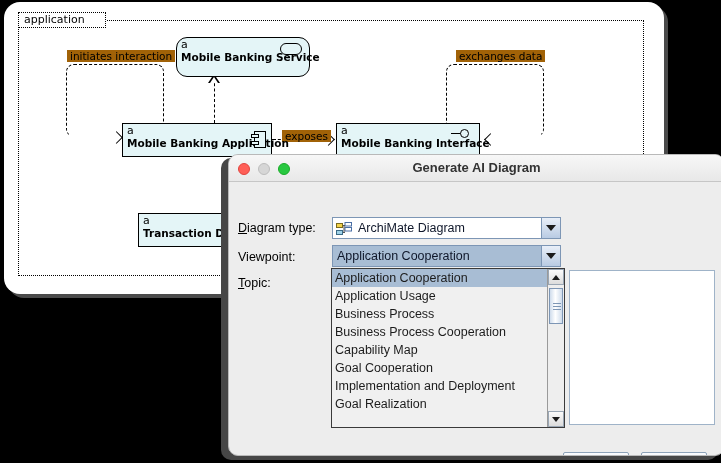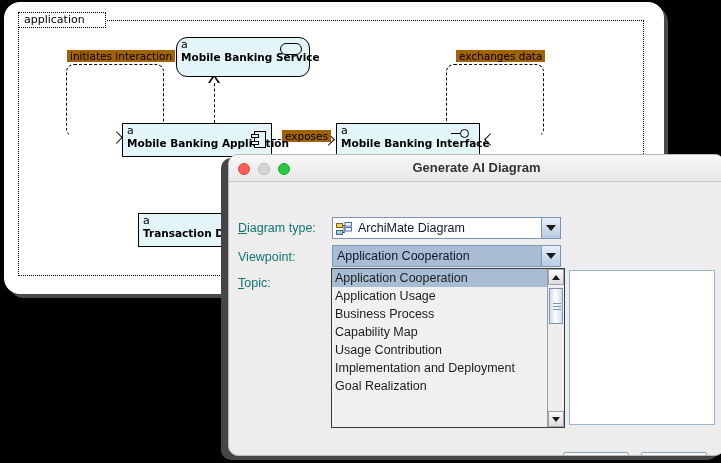--- a/index.html
+++ b/index.html
@@ -144,21 +144,21 @@
   .tl-green { left: 49px; background: #28c840; border: 1px solid #1aab29; }
   .dlg-title {
     position: absolute; left: 0; right: 0; top: 5px; text-align: center;
     font-size: 13px; font-weight: bold; color: #333;
     font-family: "Liberation Sans", sans-serif;
   }
 
   .dlg-body { position: relative; height: 275px; }
 
   .frm-label {
-    position: absolute; font-size: 12.5px; color: #0f766e;
+    position: absolute; font-size: 12.5px; color: #000000;
     font-family: "Liberation Sans", sans-serif;
   }
   .frm-label u { text-decoration: underline; }
   .lb-type { left: 9px; top: 39px; }
   .lb-view { left: 9px; top: 68px; }
   .lb-topic { left: 9px; top: 94px; }
 
   
   .combo {
     position: absolute; height: 22px;
@@ -329,22 +329,23 @@
 
       <div class="frm-label lb-topic"><u>T</u>opic:</div>
 
       <div class="topic-area"></div>
 
       <div class="dd-popup">
         <div class="dd-list">
           <div class="dd-item sel">Application Cooperation</div>
           <div class="dd-item">Application Usage</div>
           <div class="dd-item">Business Process</div>
+          <div class="dd-item">Business Process Cooperation</div>
           <div class="dd-item">Capability Map</div>
-          <div class="dd-item">Usage Contribution</div>
+          <div class="dd-item">Goal Cooperation</div>
           <div class="dd-item">Implementation and Deployment</div>
           <div class="dd-item">Goal Realization</div>
         </div>
         <div class="dd-scroll">
           <span class="sb-btn sb-up">
               <span class="tri-up-s"></span>
             </span>
           <span class="sb-thumb">
             <span class="sb-grip">
                 <i></i>

